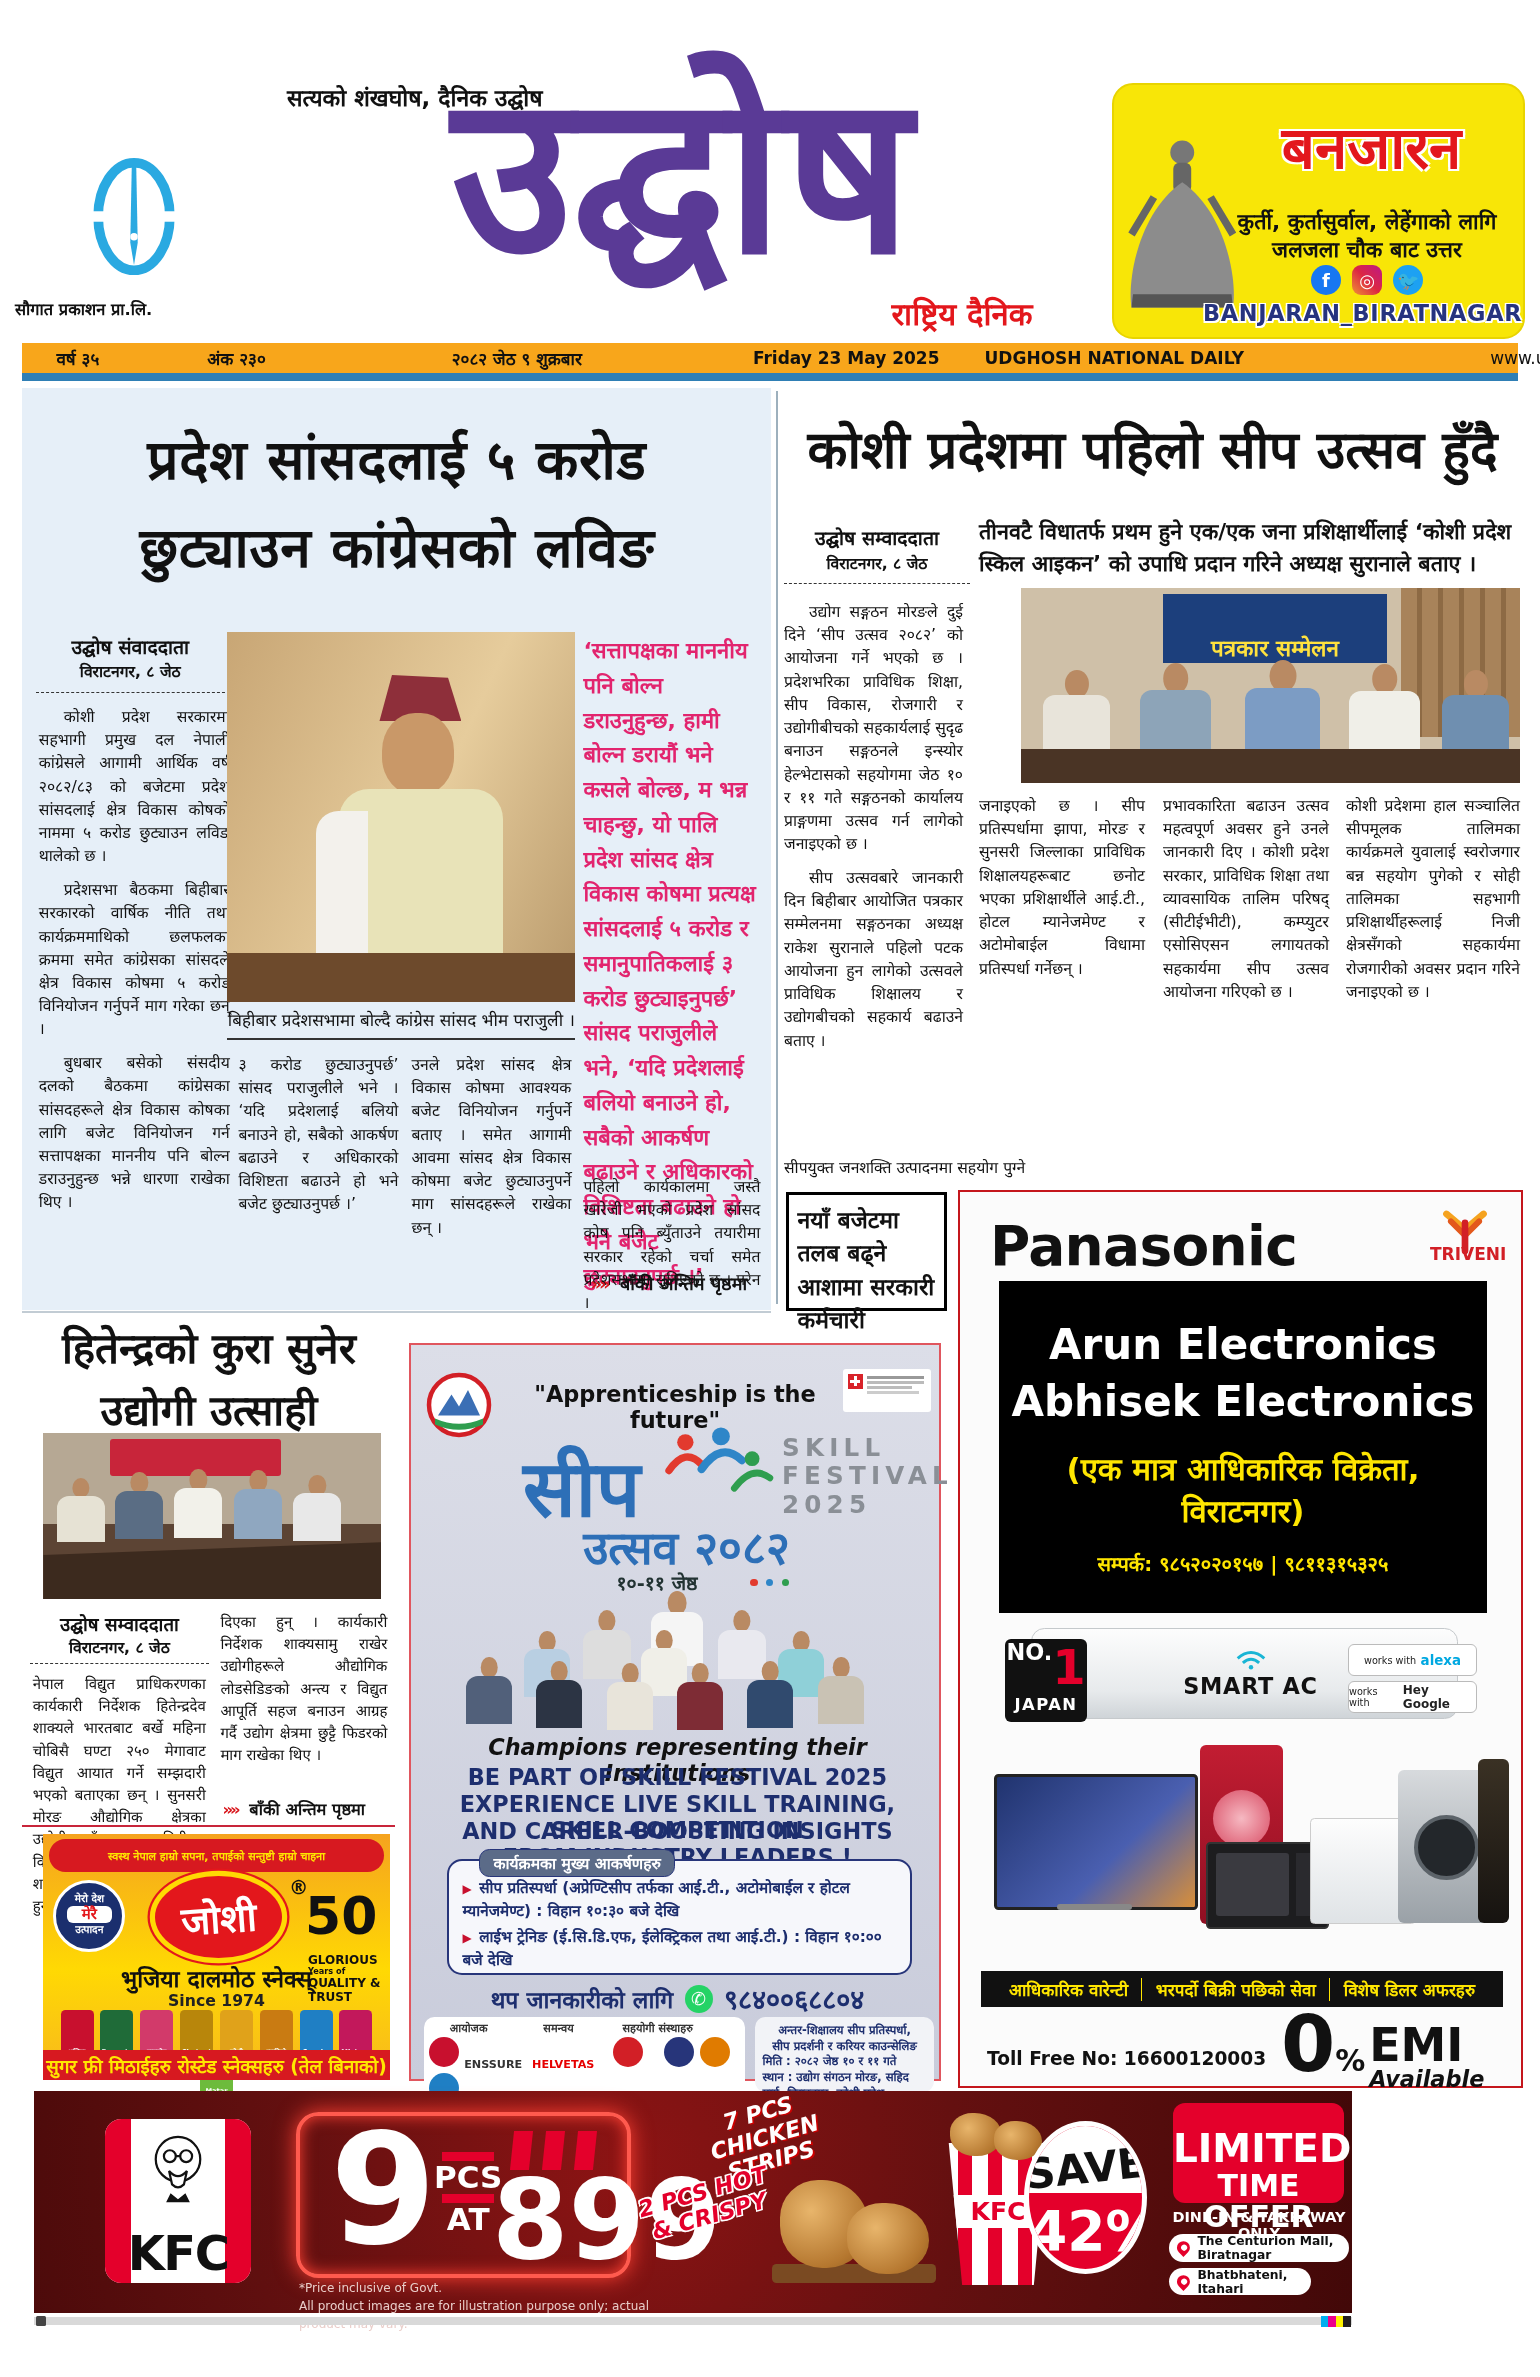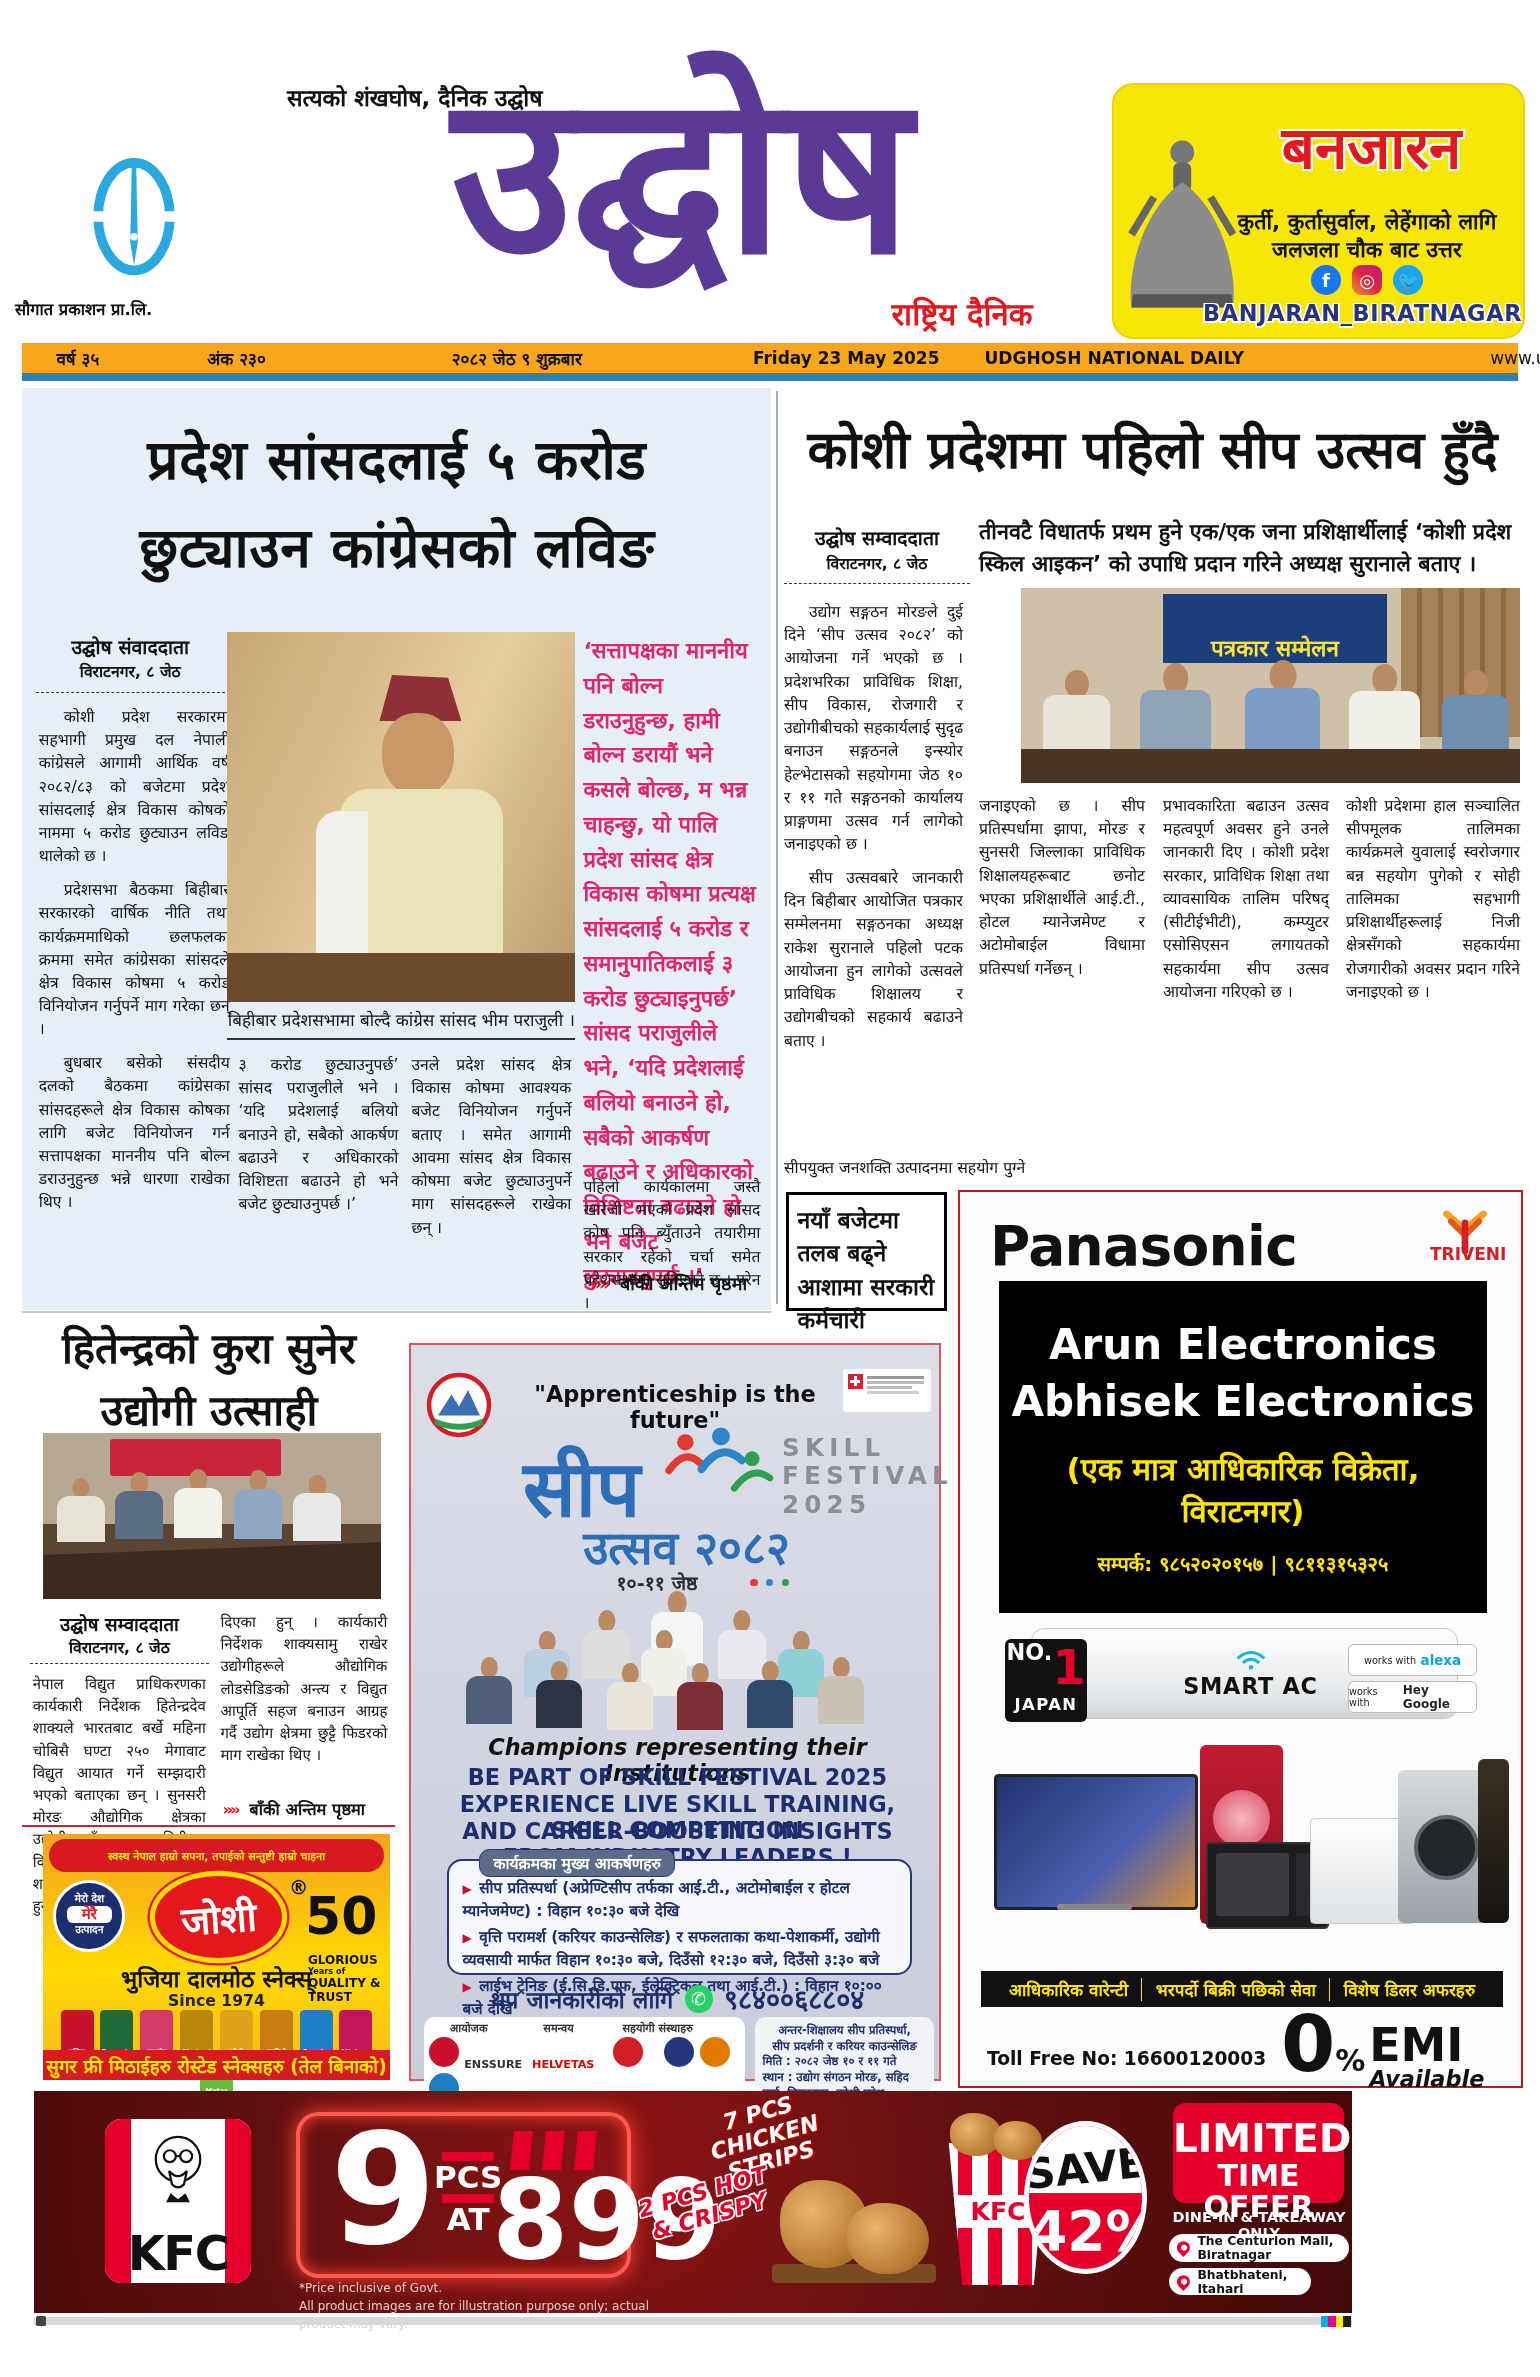--- a/index.html
+++ b/index.html
@@ -385,21 +385,20 @@
   </div>
 
   <div class="abs champ ctr" style="left:45px;top:389px;width:443px">Champions representing their Institutions</div>
   <div class="abs bepart ctr" style="left:22.4px;top:419px;width:488px">BE PART OF SKILL FESTIVAL 2025</div>
   <div class="abs bepart ctr" style="left:22.4px;top:446px;width:488px">EXPERIENCE LIVE SKILL TRAINING, SKILL COMPETITION</div>
   <div class="abs bepart ctr" style="left:22.4px;top:473px;width:488px">AND CAREER-BOOSTING INSIGHTS FROM INDUSTRY LEADERS !</div>
 
   <div class="abs attr" style="left:36px;top:514px;width:461px;height:112px">
     <span class="attr-badge abs" style="left:30px;top:-12px">कार्यक्रमका मुख्य आकर्षणहरु</span>
     <div class="bullet" style="margin:16.4px 10.4px 0 13.4px">सीप प्रतिस्पर्धा (अप्रेण्टिसीप तर्फका आई.टी., अटोमोबाईल र होटल म्यानेजमेण्ट) : विहान १०:३० बजे देखि</div>
-    <div class="bullet" style="margin:3px 10.4px 0 13.4px">वृत्ति परामर्श (करियर काउन्सेलिङ) र सफलताका कथा-पेशाकर्मी, उद्योगी व्यवसायी मार्फत विहान १०:३० बजे, दिउँसो १२:३० बजे, दिउँसो ३:३० बजे</div>
     <div class="bullet" style="margin:3px 10.4px 0 13.4px">लाईभ ट्रेनिङ (ई.सि.डि.एफ, ईलेक्ट्रिकल तथा आई.टी.) : विहान १०:०० बजे देखि</div>
   </div>
 
   <div class="abs ctr" style="left:45px;top:635px;width:443px">
     <span class="navy b" style="font-size:23px;vertical-align:middle">थप जानकारीको लागि</span>
     <span style="display:inline-flex;width:28px;height:28px;border-radius:50%;background:#25d366;color:#fff;align-items:center;justify-content:center;font-size:18px;margin:0 7.5px;vertical-align:middle">✆</span>
     <span class="navy b" style="font-size:27px;vertical-align:middle">९८४००६८८०४</span>
   </div>
 
   <div class="wbox abs" style="left:13.4px;top:672px;width:321px;height:75px;padding:3px;box-sizing:border-box">
@@ -557,21 +556,21 @@
   <div class="abs chicken" style="left:916px;top:22.4px;width:52px;height:43px"></div>
   <div class="abs chicken" style="left:960px;top:30px;width:48px;height:39px"></div>
 
   <div class="roundel" style="left:990px;top:30px;width:113px;height:143px">
     <div class="top">
         <span class="save">SAVE</span>
       </div>
     <div class="ctr" style="padding-top:6px"><span class="pct">42%</span></div>
   </div>
 
-  <div class="limited abs" style="left:1139px;top:12px;width:171px;height:100px;padding-top:16px;box-sizing:border-box">
+  <div class="limited abs" style="left:1139px;top:12px;width:171px;height:100px;padding-top:26px;box-sizing:border-box">
     <div style="font-size:39px">LIMITED</div>
     <div style="font-size:30px">TIME OFFER</div>
   </div>
   <div class="abs ctr b" style="left:1132px;top:118px;width:186px;color:#fff;font-size:14.5px">DINE-IN &amp; TAKEAWAY ONLY</div>
   <div class="kfc-pill abs" style="left:1135px;top:143px;width:180px;height:28px;padding:0 7.5px;box-sizing:border-box">
     <span class="pin"></span>
     <span style="font-size:12.3px">The Centurion Mall, Biratnagar</span>
   </div>
   <div class="kfc-pill abs" style="left:1135px;top:177px;width:142px;height:27px;padding:0 7.5px;box-sizing:border-box">
     <span class="pin"></span>

